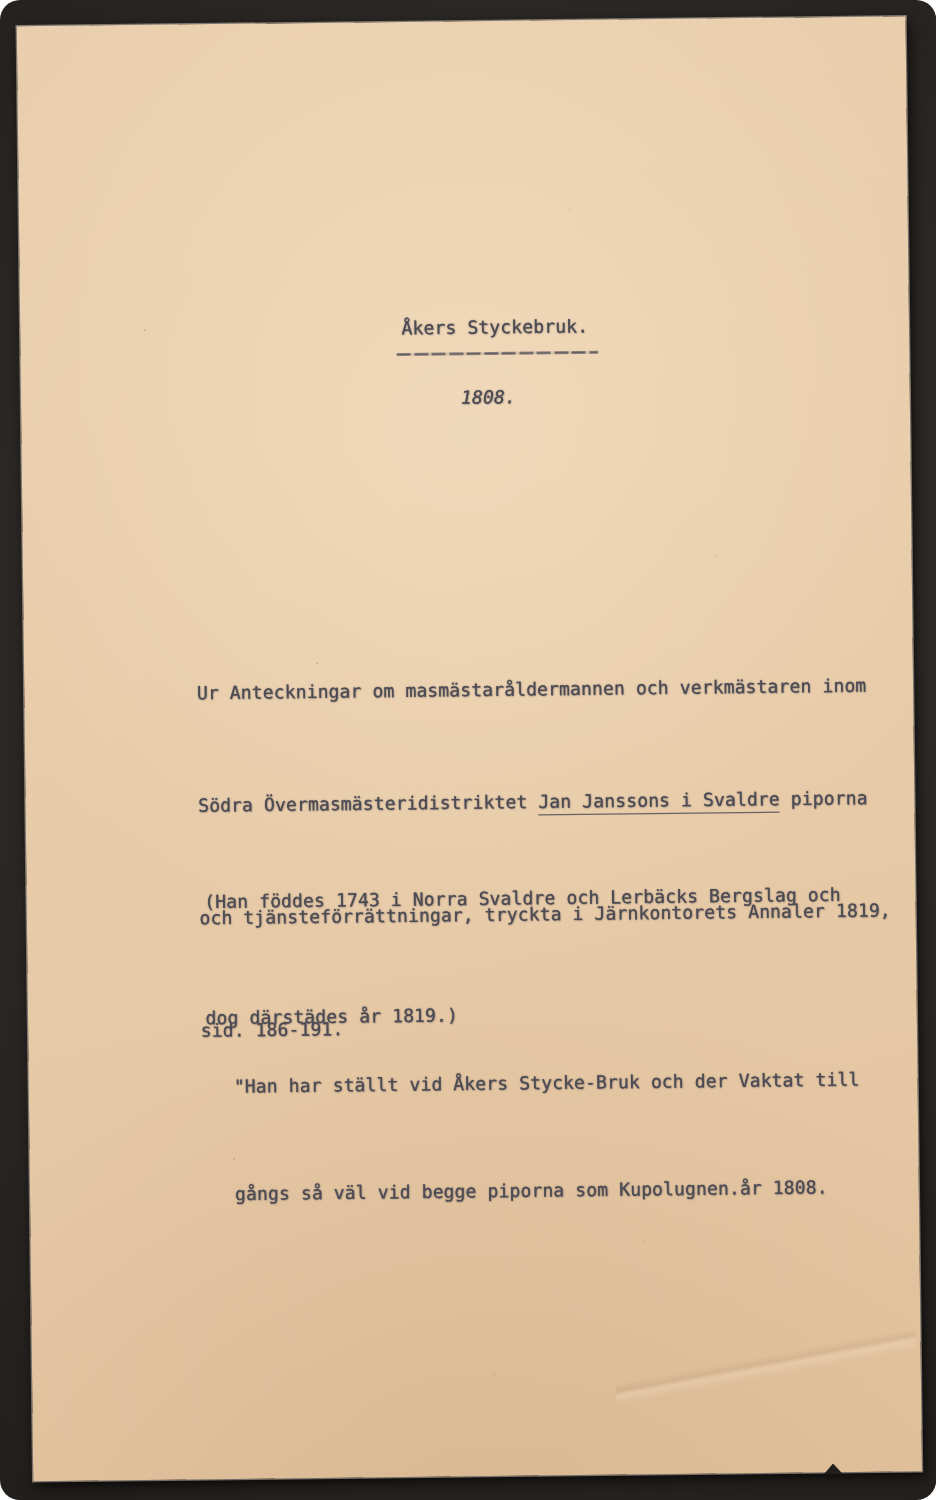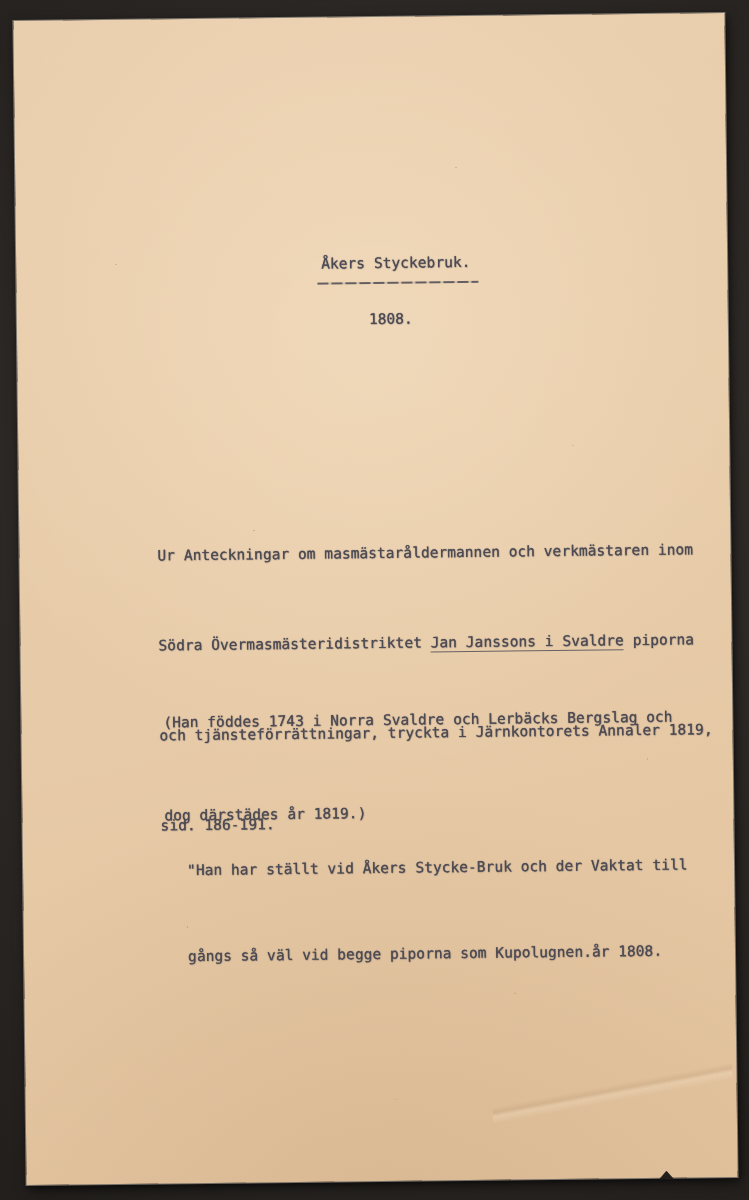--- a/index.html
+++ b/index.html
@@ -8,20 +8,21 @@
     width: 749px; height: 1200px;
     font-family: "DejaVu Sans Mono", "Liberation Mono", monospace;
     overflow: hidden;
   }
   .scene {
     position: relative;
     width: 749px; height: 1200px;
     background:
       radial-gradient(140% 100% at 56% 42%, #38342f 0%, #2b2724 42%, #1f1c1a 78%, #161412 100%);
     overflow: hidden;
+    border-radius: 16px;
   }
   .paper {
     position: absolute;
     left: 20px; top: 17px;
     width: 711px; height: 1164px;
     transform: rotate(-0.65deg);
     background:
       radial-gradient(90% 55% at 50% 28%, rgba(255,243,219,0.32), rgba(255,243,219,0) 70%),
       radial-gradient(130% 70% at 50% 104%, rgba(145,100,58,0.12), rgba(145,100,58,0) 55%),
       linear-gradient(168deg, #eACFAE 0%, #e7caa7 55%, #e2c39e 100%);
@@ -62,21 +63,21 @@
       0 0 1px rgba(76,74,84,0.85),
       0.5px 0.5px 1.1px rgba(72,70,80,0.40);
   }
   .title-line  { left: 305px; top: 238px; line-height: 17px; }
   .title-underline {
     position: absolute; left: 301px; top: 265px; width: 161px; height: 2.4px;
     background: repeating-linear-gradient(90deg,
       rgba(76,74,84,0.85) 0 11px, rgba(76,74,84,0.18) 11px 14px);
     filter: blur(0.3px);
   }
-  .year-line { left: 352px; top: 294px; line-height: 17px; }
+  .year-line { left: 352px; top: 294px; line-height: 17px; font-style: italic; }
   .para .line { white-space: pre; }
   .p1 { left: 138px; top: 461px; line-height: 30px; }
   .p2 { left: 142px; top: 626px; line-height: 31px; }
   .p3 { left: 164px; top: 780px; line-height: 28.5px; }
   .u {
     border-bottom: 1.6px solid rgba(76,74,84,0.82);
     padding-bottom: 1px;
   }
 </style>
 </head>

